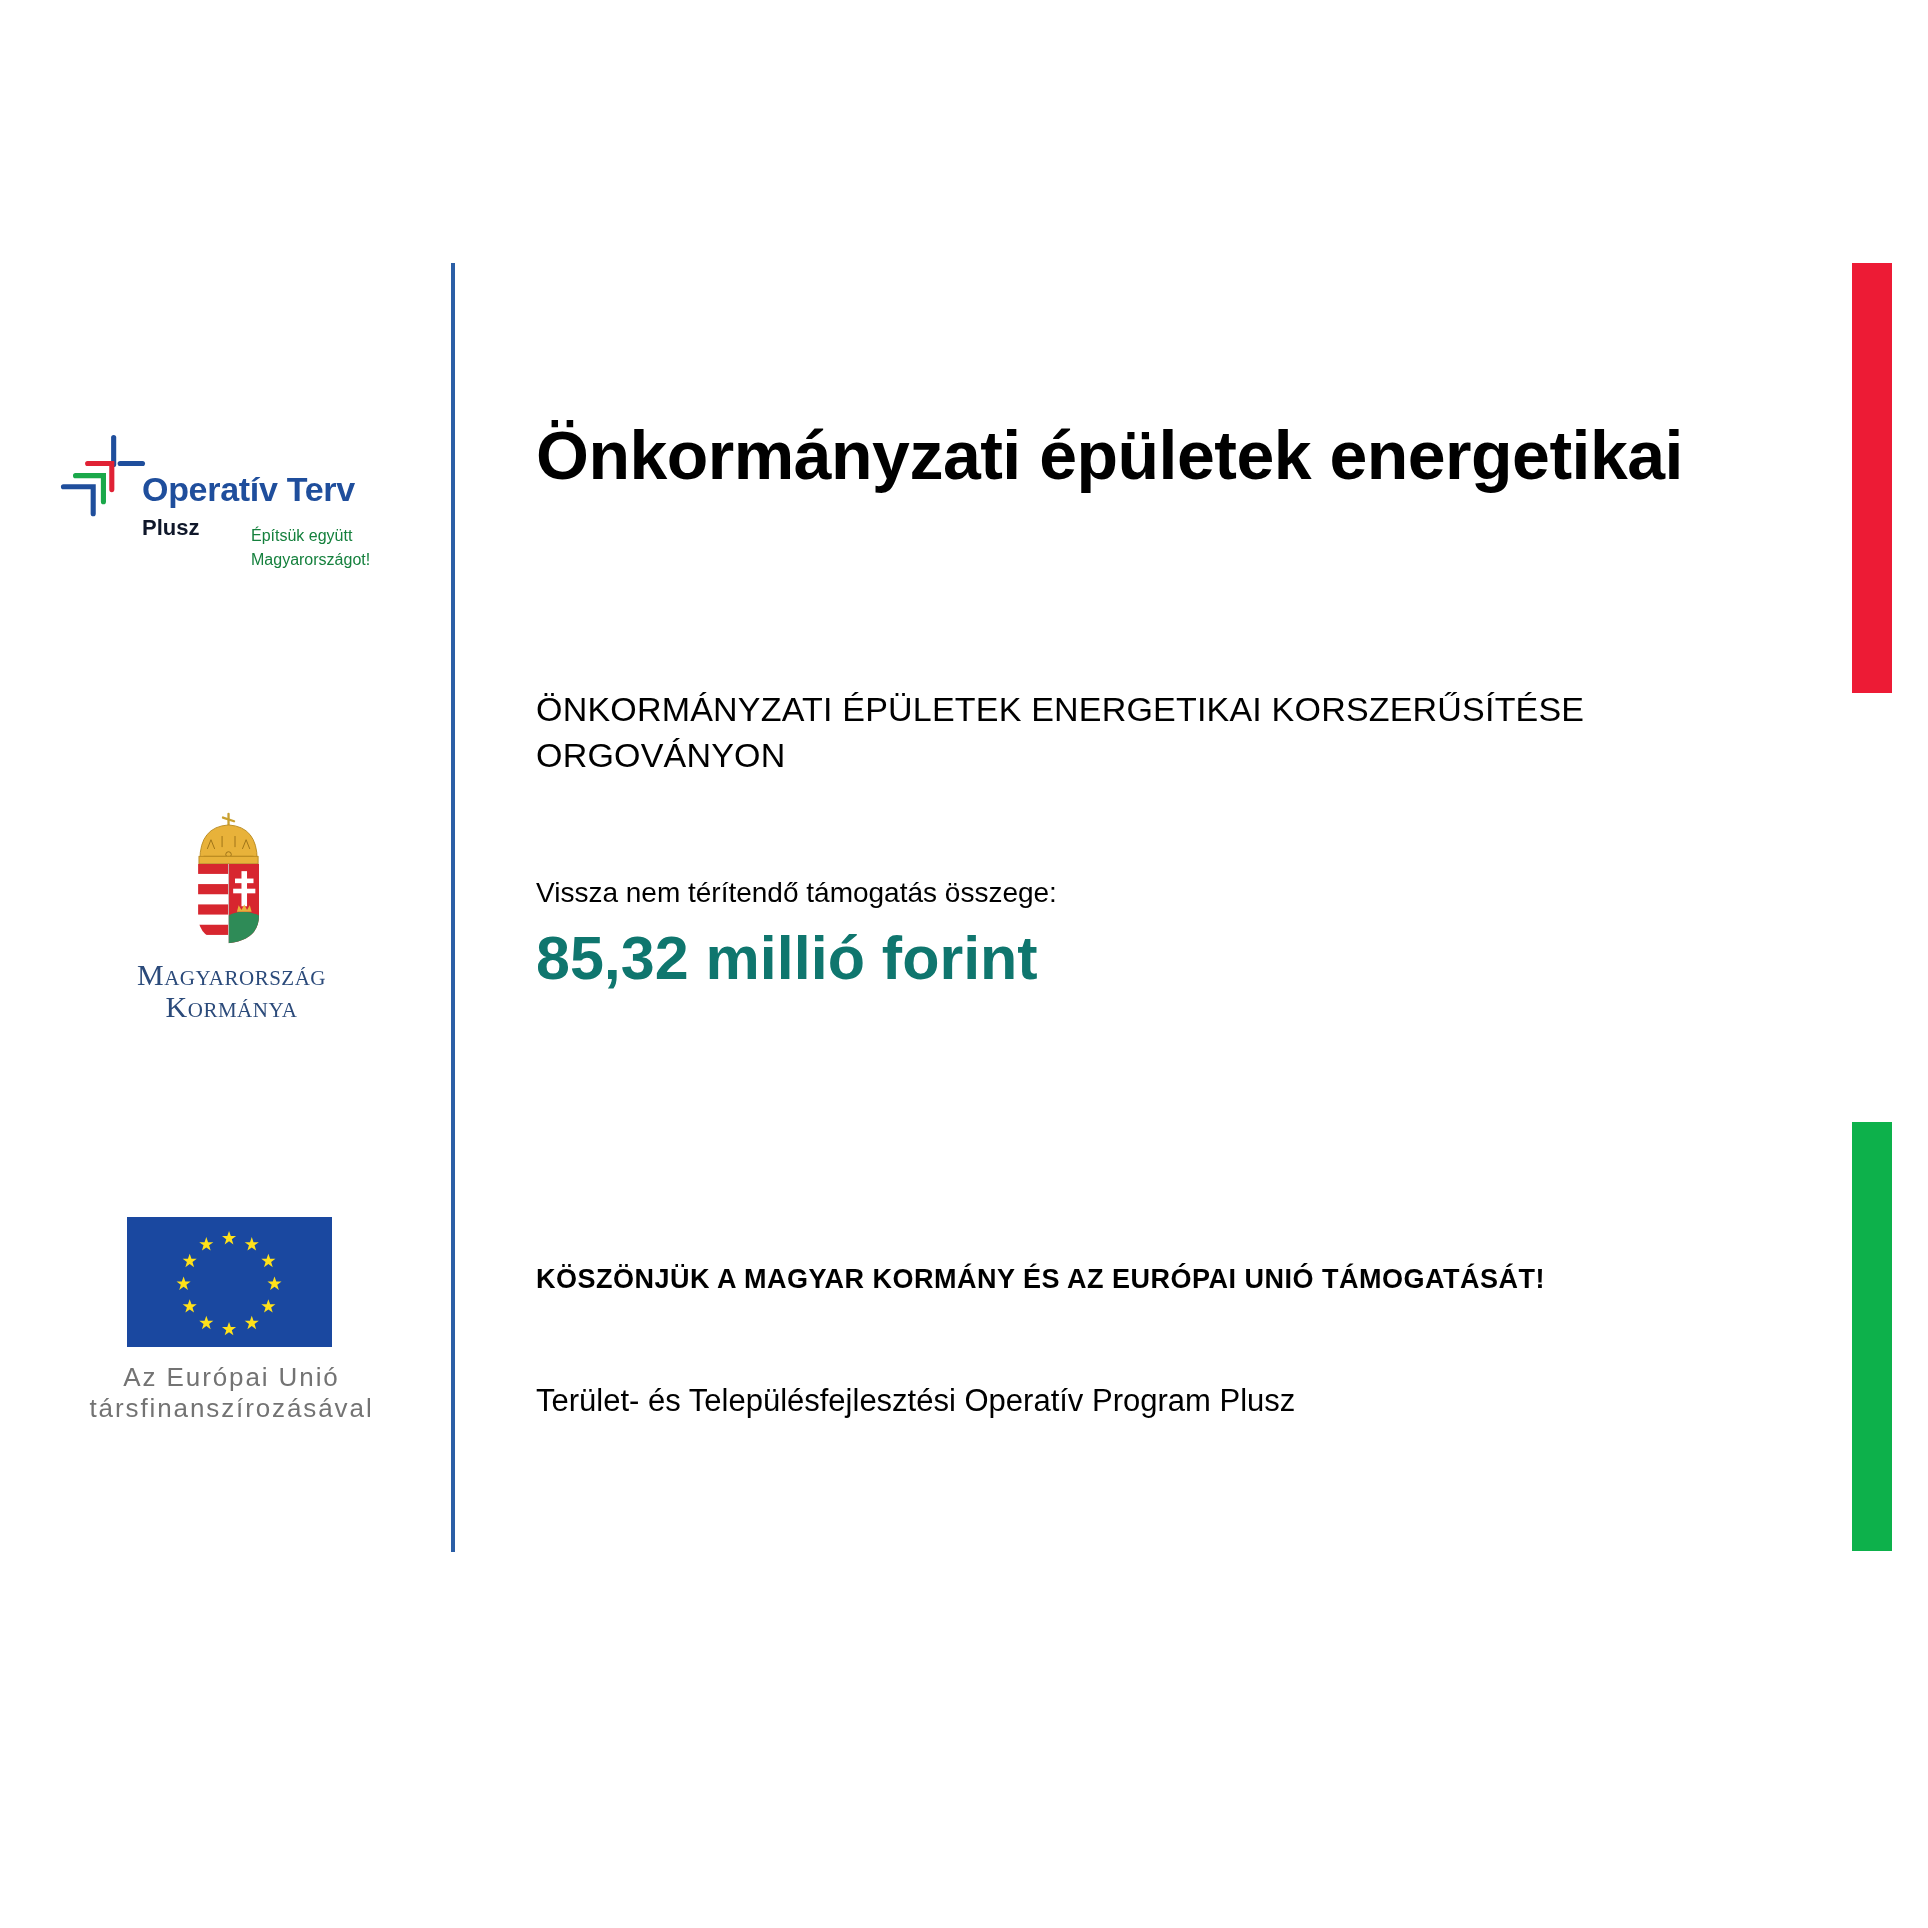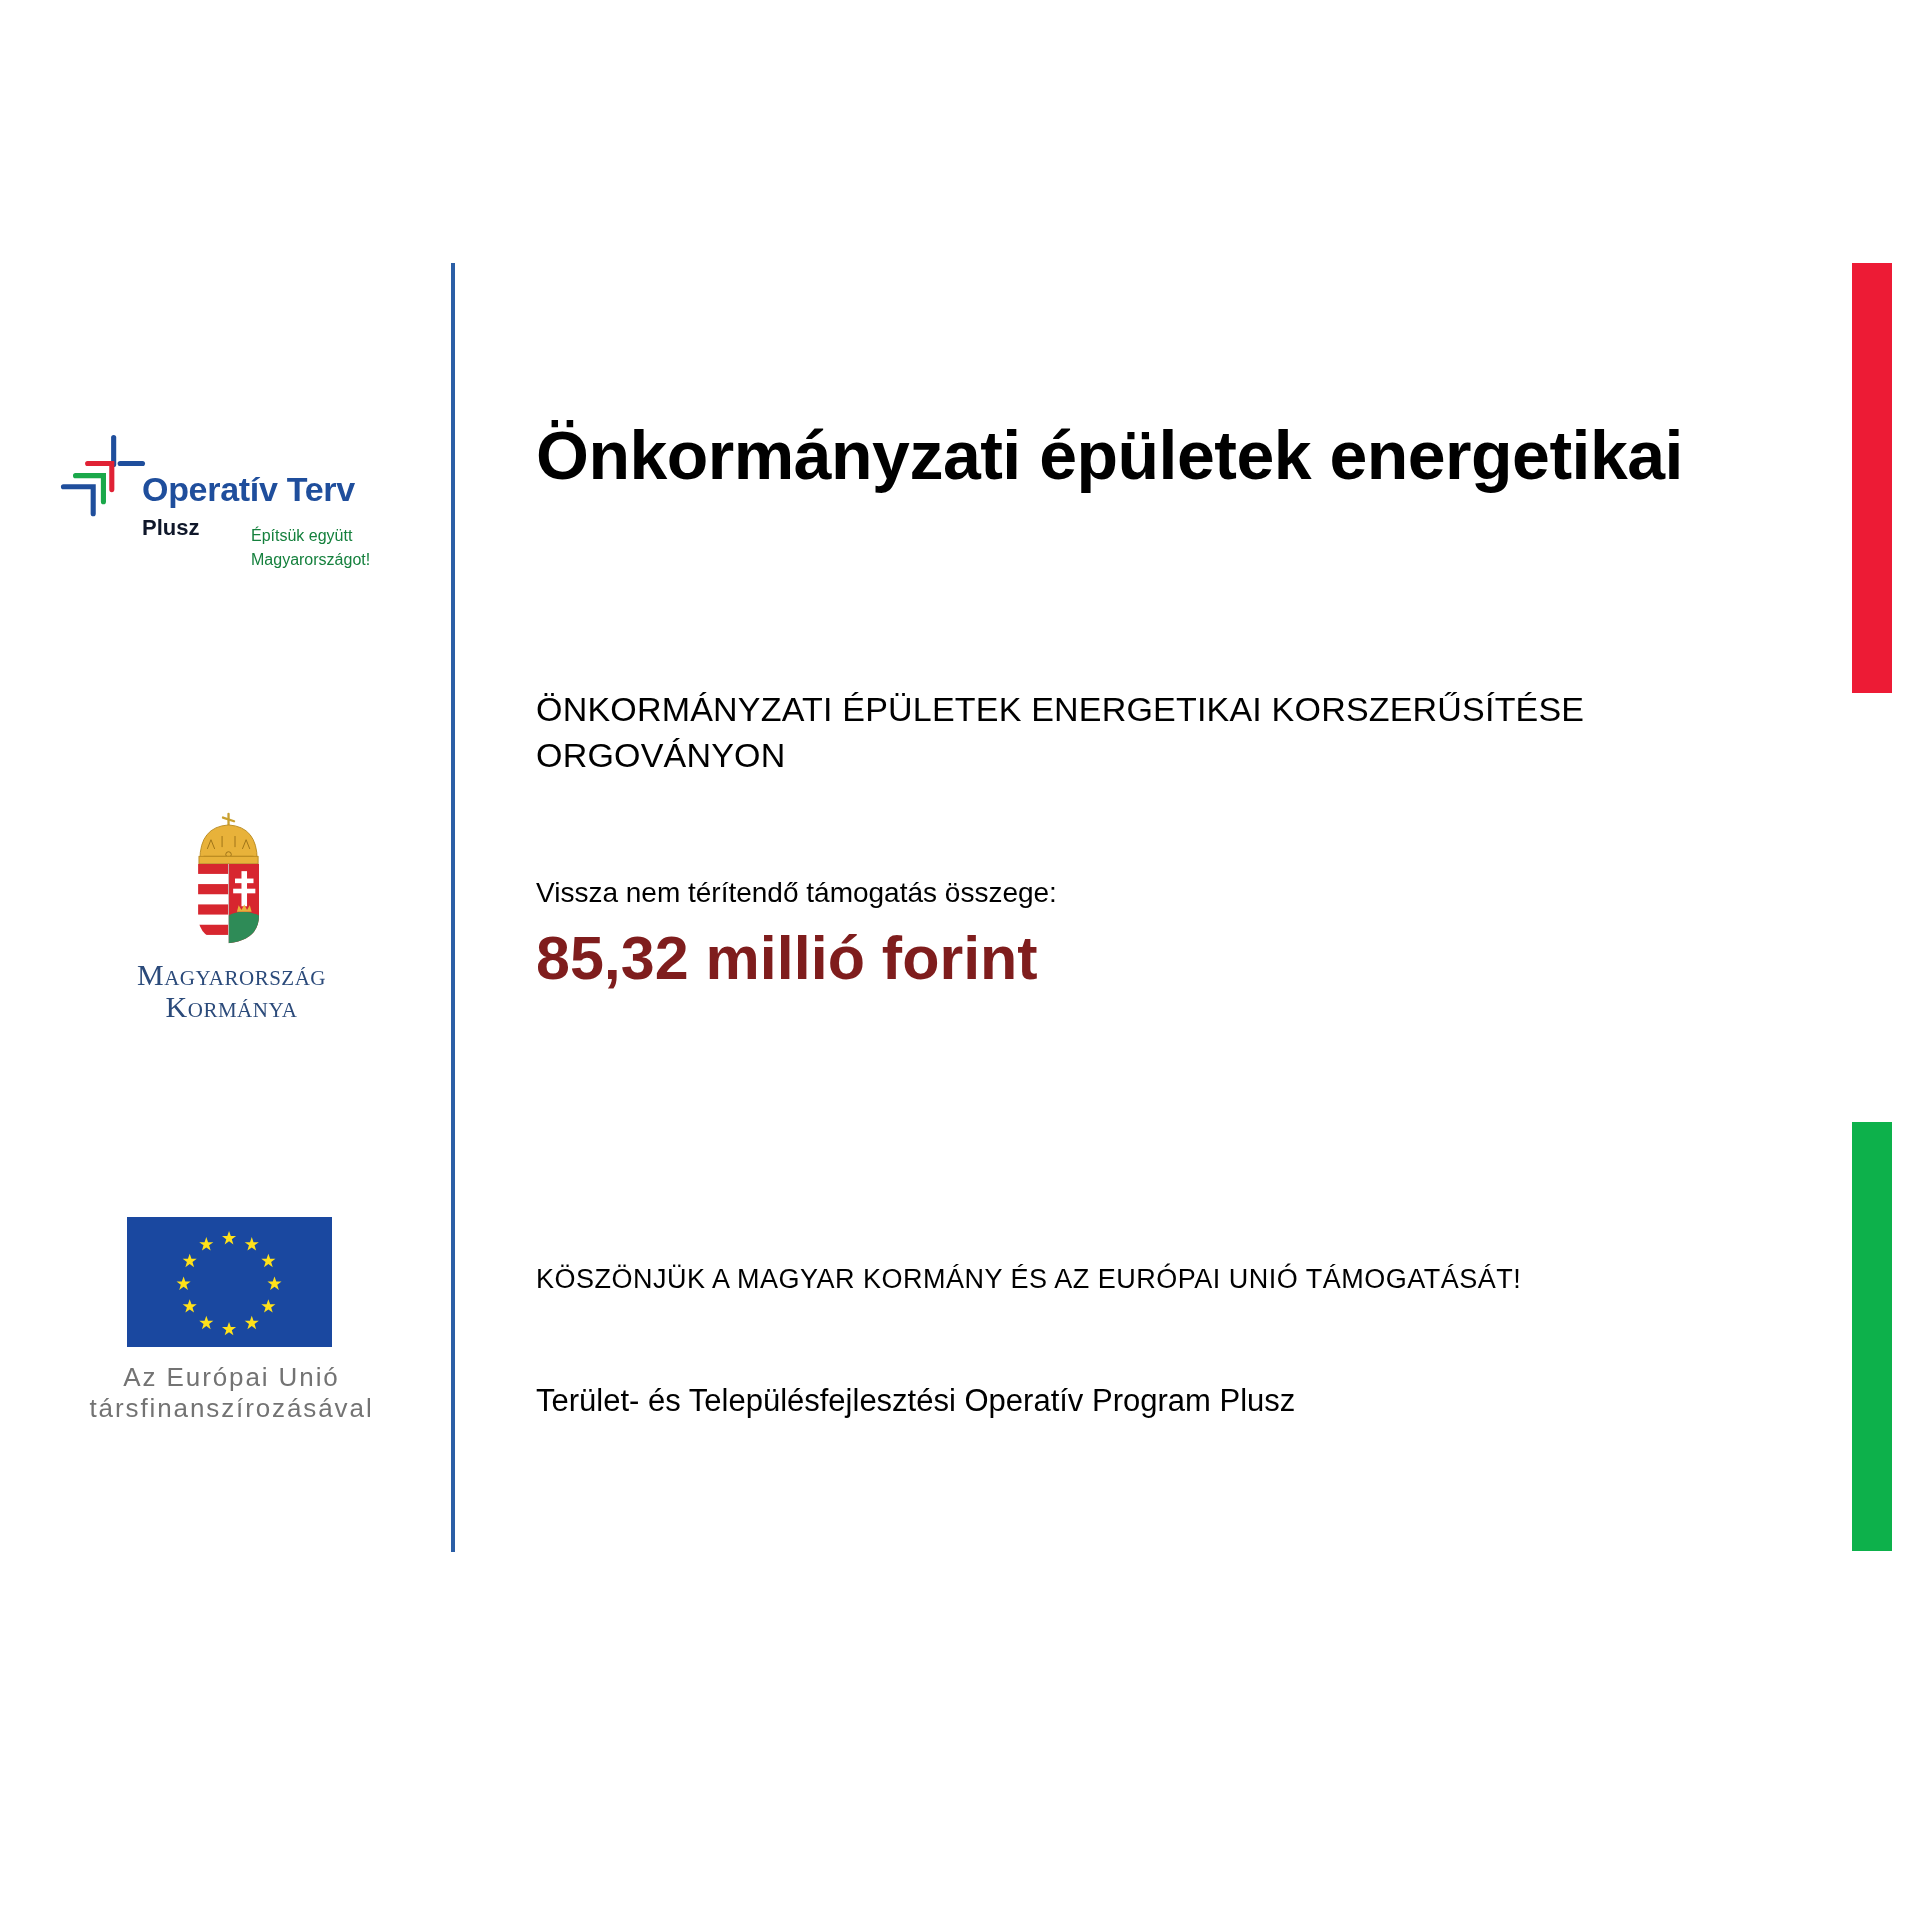--- a/index.html
+++ b/index.html
@@ -35,22 +35,22 @@
   .bar-red { left:1852px; top:263px; width:40px; height:430px; background:#ed1b35; }
   .bar-green { left:1852px; top:1122px; width:40px; height:429px; background:#0db14b; }
 
   
   .main-title { left:536px; top:417px; font-weight:bold; font-size:68px; line-height:76px;
                 letter-spacing:-0.5px; white-space:nowrap; }
   .sub-title { left:536px; top:686px; font-size:34px; line-height:46px; letter-spacing:0.2px;
                white-space:nowrap; }
   .support-label { left:536px; top:874px; font-size:28px; line-height:37px; white-space:nowrap; }
   .support-amount { left:536px; top:921px; font-weight:bold; font-size:61px; line-height:74px;
-                    color:#7f1d1d; white-space:nowrap; }
-  .thanks { left:536px; top:1261px; font-size:27px; line-height:37px; letter-spacing:0.5px; white-space:nowrap; }
+                    color:#0f766e; white-space:nowrap; }
+  .thanks { left:536px; top:1261px; font-size:27px; line-height:37px; letter-spacing:0.5px; white-space:nowrap;font-weight:bold; }
   .program { left:536px; top:1380px; font-size:31px; line-height:41px; white-space:nowrap; }
 </style>
 </head>
 <body>
 
 <div class="abs sz-logo">
   <svg class="sz-icon" viewBox="0 0 100 100">
     <g stroke-width="5.5" stroke-linecap="round" fill="none">
 
       <line x1="62" y1="7" x2="62" y2="36" stroke="#1f4e9c"></line>

